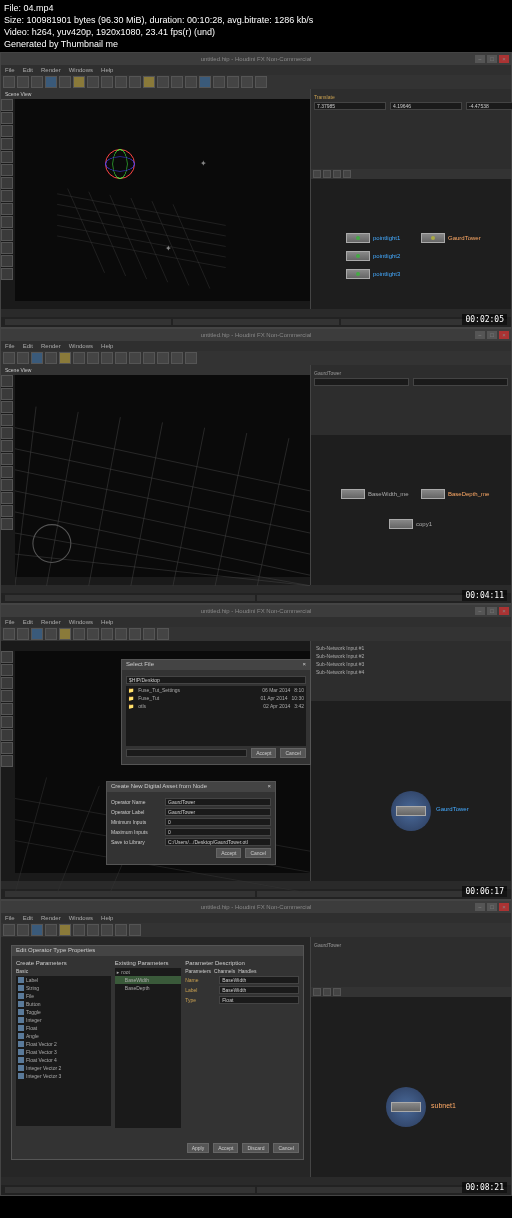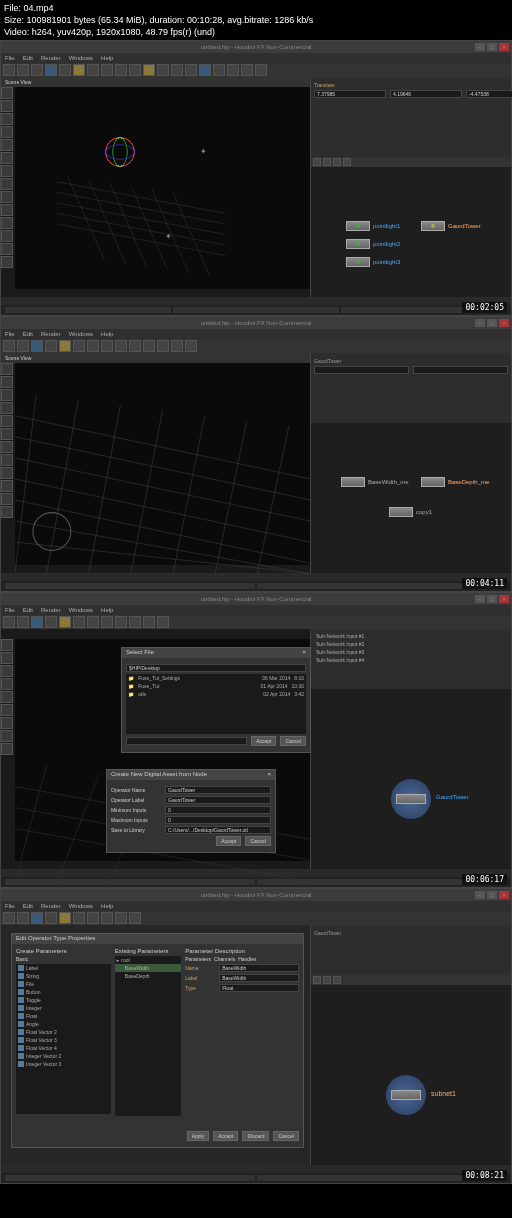--- a/index.html
+++ b/index.html
@@ -50,22 +50,23 @@
 .proplabel{color:#c9a050;font-size:5px}
 .gizmo{position:absolute;width:30px;height:30px}
 .gizmo .ring{position:absolute;border:1px solid;border-radius:50%;inset:0}
 .lightpt{position:absolute;width:8px;height:8px;color:#888;font-size:8px}
 </style>
 </head>
 <body>
 
 <div class="fileinfo">
   <div>File: 04.mp4</div>
-  <div>Size: 100981901 bytes (65.34 MiB), duration: 00:10:28, avg.bitrate: 1286 kb/s</div>
-  <div>Video: h264, yuv420p, 1920x1080, 48.79 fps(r) (und)</div>
+  <div>Size: 100981901 bytes (96.30 MiB), duration: 00:10:28, avg.bitrate: 1286 kb/s</div>
+  <div>Video: h264, yuv420p, 1920x1080, 23.41 fps(r) (und)</div>
+  <div>Generated by Thumbnail me</div>
 </div>
 
 <div class="panel">
 <div class="titlebar">
   <span>untitled.hip - Houdini FX Non-Commercial</span>
   <div class="winbtns">
     <div class="winbtn">−</div>
     <div class="winbtn">□</div>
     <div class="winbtn close">×</div>
   </div>

